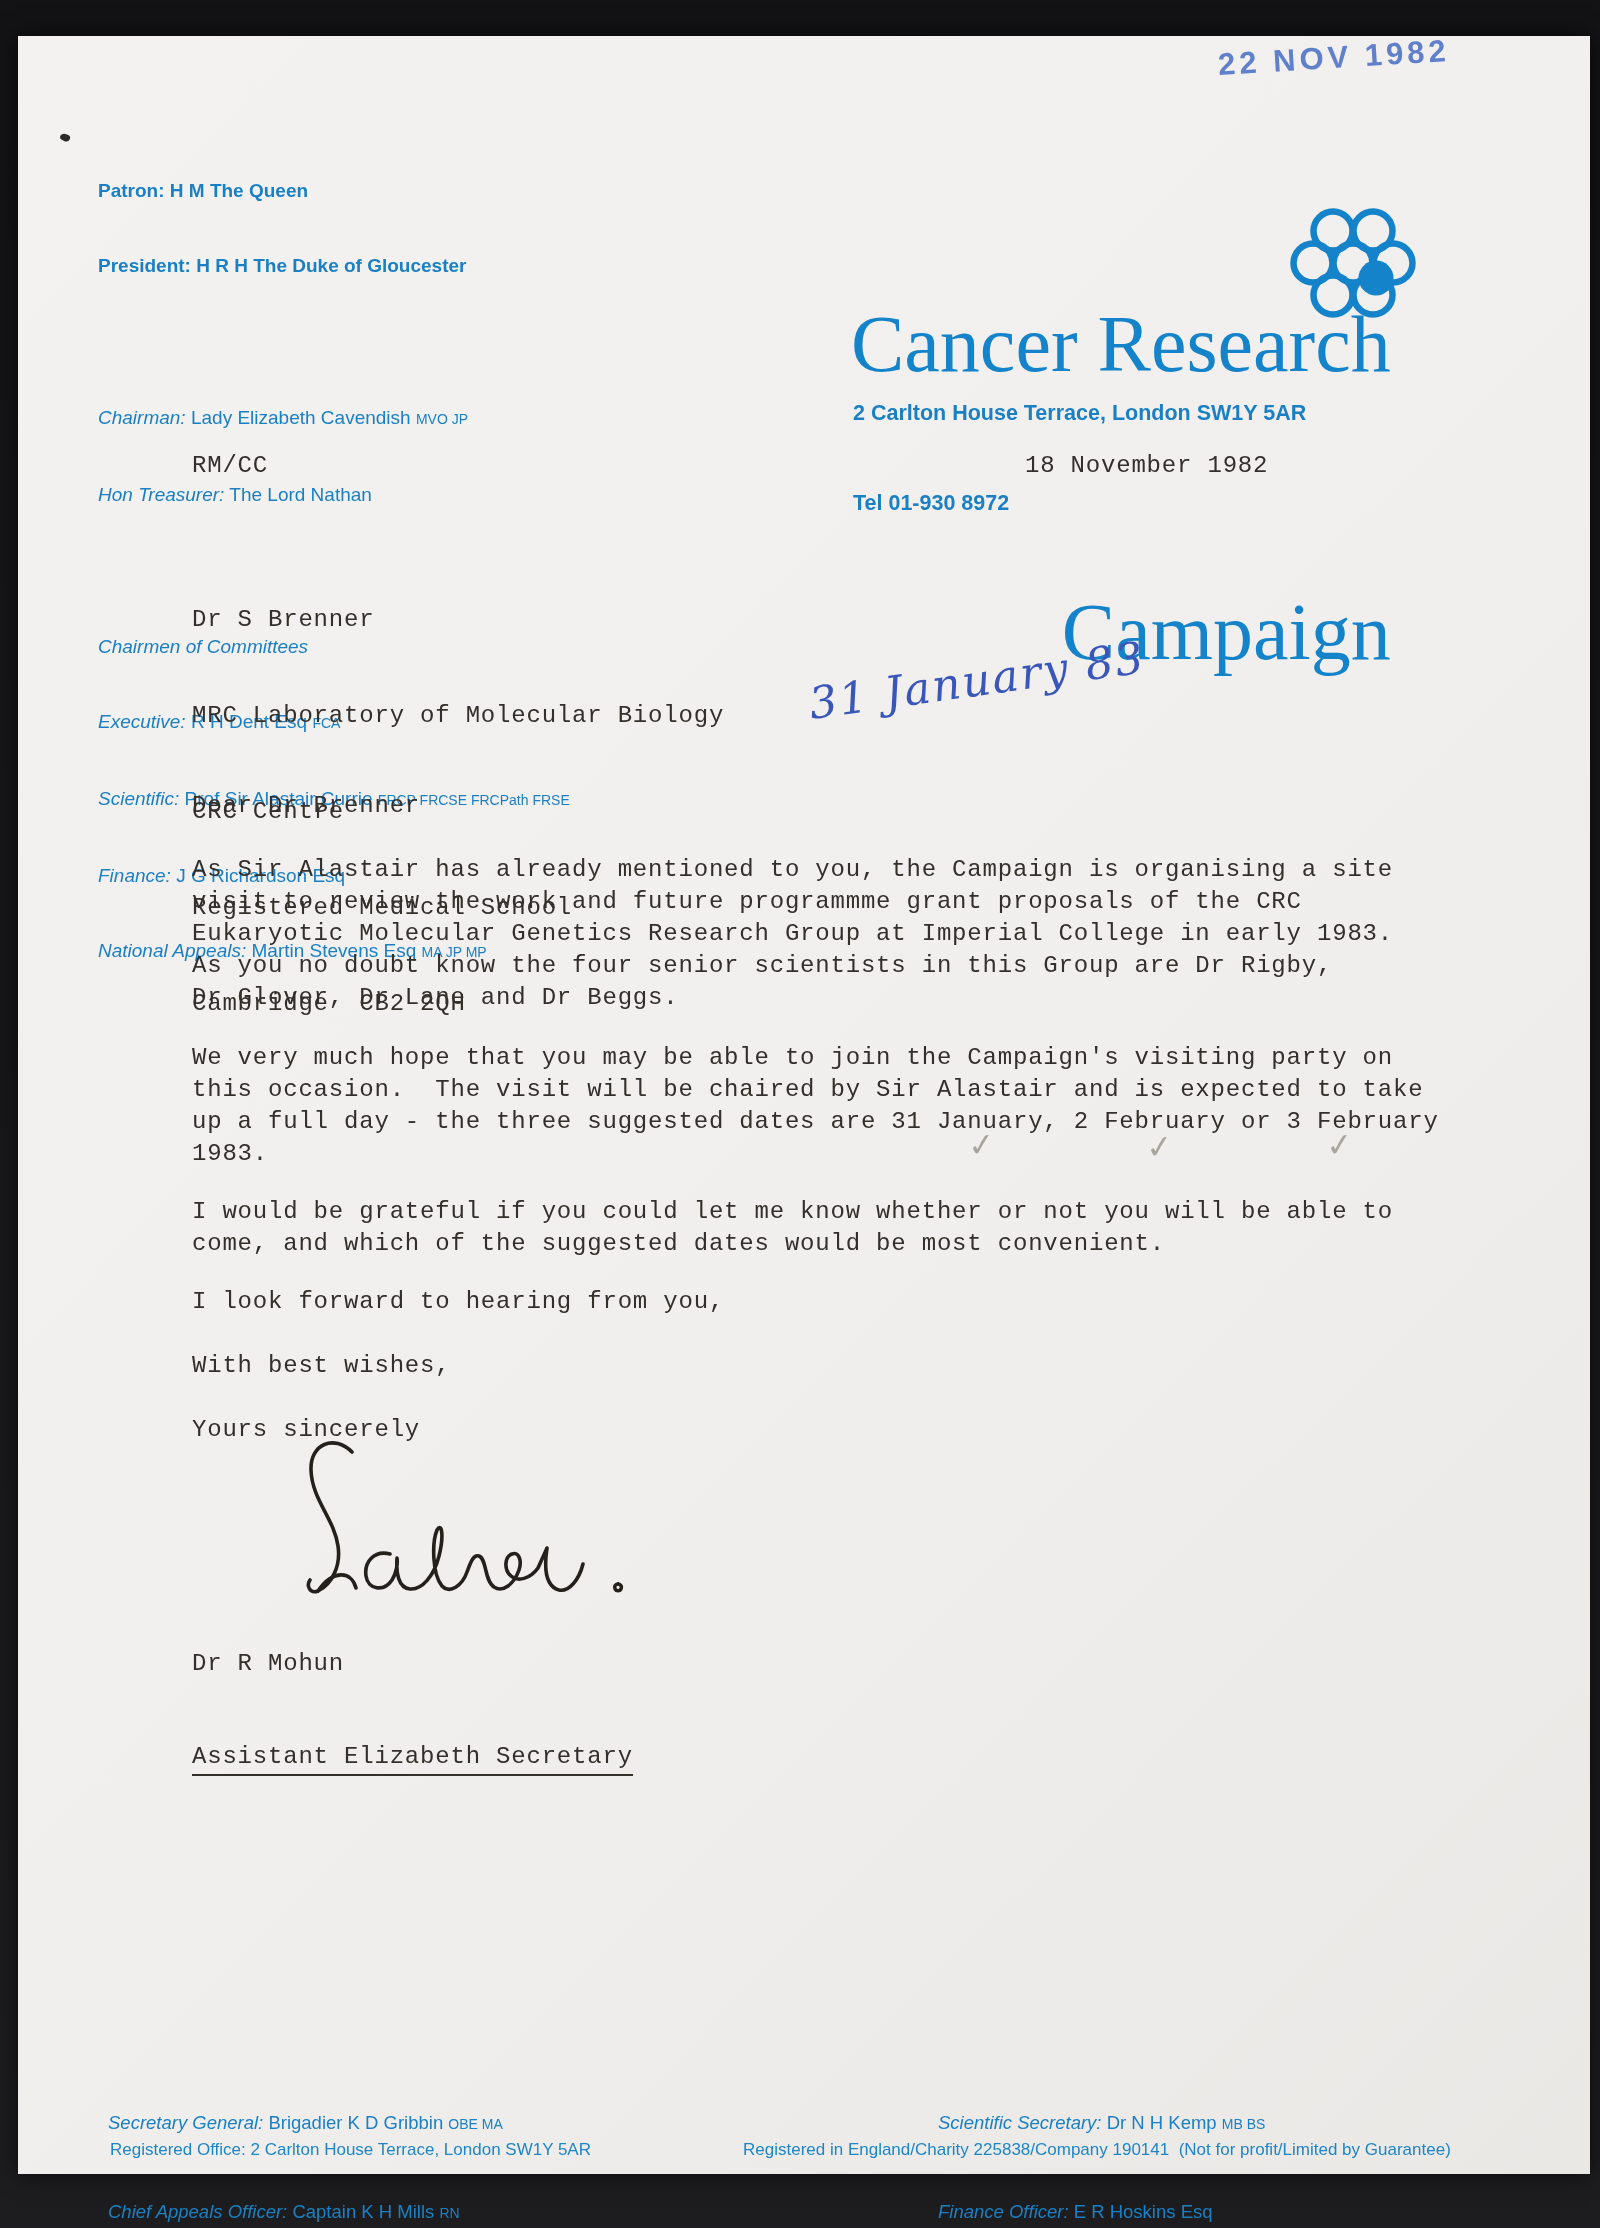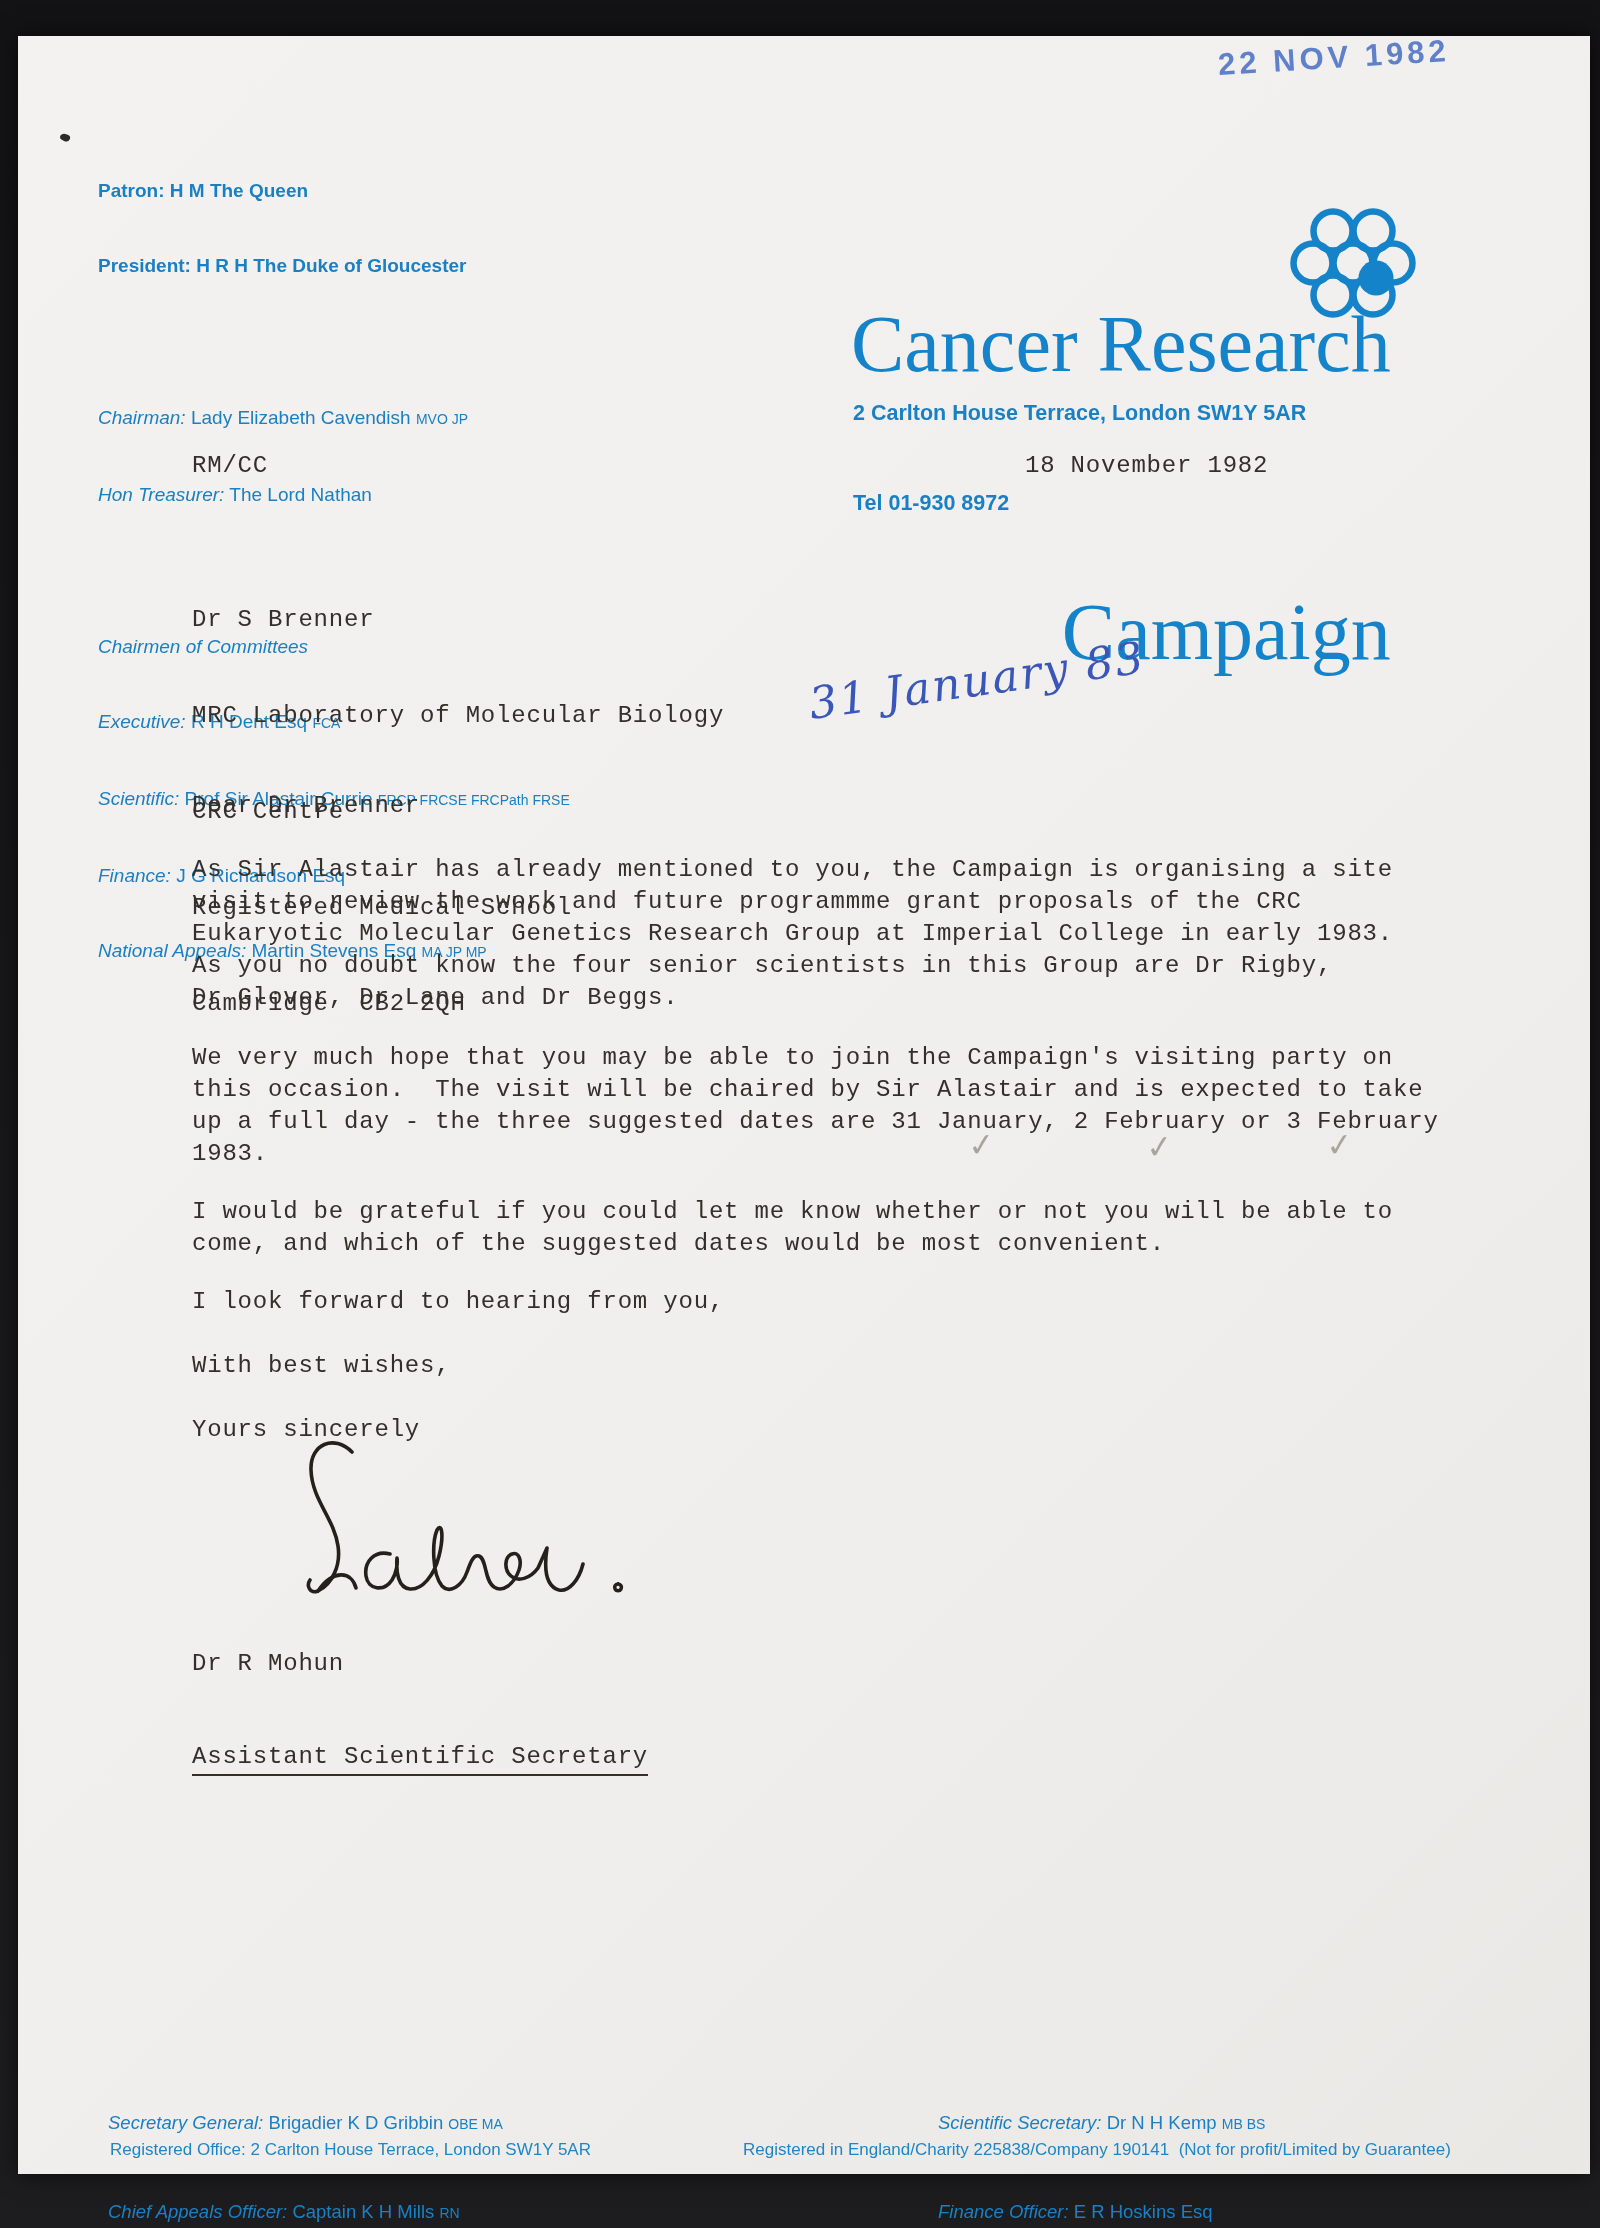--- a/index.html
+++ b/index.html
@@ -143,21 +143,21 @@
       <g fill="none" stroke="#24211d" stroke-width="3.6" stroke-linecap="round" stroke-linejoin="round">
         <path d="M86 18 C68 0 44 10 45 36 C46 66 68 84 72 112 C75 132 66 150 52 157 C44 160 40 152 44 146"></path>
         <path d="M52 157 C68 134 86 138 90 154"></path>
         <path d="M124 120 C108 116 98 128 100 142 C102 156 118 158 126 146 C130 140 132 130 131 124 C130 138 132 154 144 155 C156 156 168 142 173 122 C178 102 176 88 171 96 C166 108 166 140 176 152 C184 160 196 152 201 138 C204 130 207 120 213 122 C221 125 218 146 228 153 C237 159 248 150 253 136 C256 127 253 117 246 120 C238 123 238 136 245 142 C252 148 264 145 272 134 L281 114 C278 134 279 152 293 156 C303 158 313 146 317 130"></path>
         <path d="M352 150 a3.4 3.4 0 1 0 0.1 0"></path>
       </g>
     </svg>
 
     <div class="type signer">
       <div>Dr R Mohun</div>
-      <div><span class="signer-title">Assistant Scientific Secretary</span></div>
+      <div><span class="signer-title">Assistant Elizabeth Secretary</span></div>
     </div>
 
     <div class="foot-col foot-left">
       <div><span class="lh-label">Secretary General:</span> <span>Brigadier K D Gribbin</span> <span class="post">OBE MA</span></div>
       <div><span class="lh-label">Chief Appeals Officer:</span> <span>Captain K H Mills</span> <span class="post">RN</span></div>
     </div>
     <div class="foot-col foot-right">
       <div><span class="lh-label">Scientific Secretary:</span> <span>Dr N H Kemp</span> <span class="post">MB BS</span></div>
       <div><span class="lh-label">Finance Officer:</span> <span>E R Hoskins Esq</span></div>
     </div>

